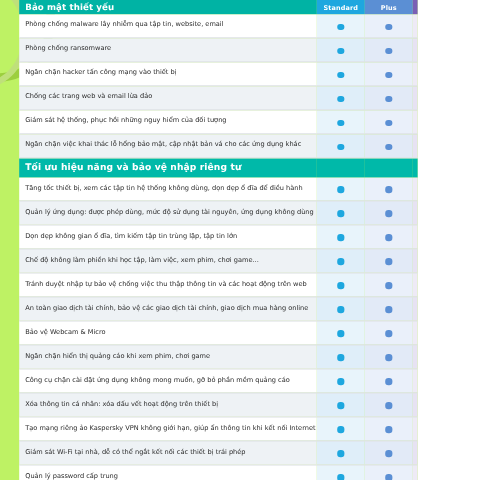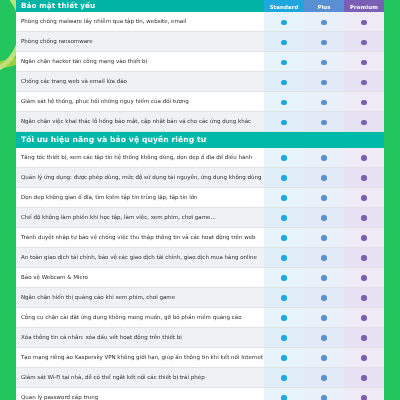--- a/index.html
+++ b/index.html
@@ -5,22 +5,22 @@
   * { box-sizing: border-box; }
   html, body {
     margin: 0; padding: 0;
     width: 400px; height: 400px;
     background: #ffffff;
     font-family: "DejaVu Sans", "Liberation Sans", sans-serif;
     overflow: hidden;
   }
   #page {
     position: relative;
-    width: 400px; height: 400px;
-    background: #22c55e;
+    width: 348px; height: 400px;
+    background: #bef264;
     overflow: hidden;
   }
   
   .arc {
     position: absolute;
     left: -46px; top: -36px;
     width: 92px; height: 104px;
     border: 7px solid #9ccf3e;
     border-radius: 50%;
     background: transparent;
@@ -168,21 +168,21 @@
           <td class="cell b2"><span class="dot d2"></span></td>
           <td class="cell b3"><span class="dot d3"></span></td>
         </tr>
         <tr class="frow alt">
           <td class="feat">Ngăn chặn việc khai thác lỗ hổng bảo mật, cập nhật bản vá cho các ứng dụng khác</td>
           <td class="cell b1"><span class="dot d1"></span></td>
           <td class="cell b2"><span class="dot d2"></span></td>
           <td class="cell b3"><span class="dot d3"></span></td>
         </tr>
         <tr class="band">
-          <td>Tối ưu hiệu năng và bảo vệ quyền riêng tư</td>
+          <td>Tối ưu hiệu năng và bảo vệ nhập riêng tư</td>
           <td class="band-pad"></td>
           <td class="band-pad"></td>
           <td class="band-pad"></td>
         </tr>
         <tr class="frow plain">
           <td class="feat">Tăng tốc thiết bị, xem các tập tin hệ thống không dùng, dọn dẹp ổ đĩa để điều hành</td>
           <td class="cell b1"><span class="dot d1"></span></td>
           <td class="cell b2"><span class="dot d2"></span></td>
           <td class="cell b3"><span class="dot d3"></span></td>
         </tr>

